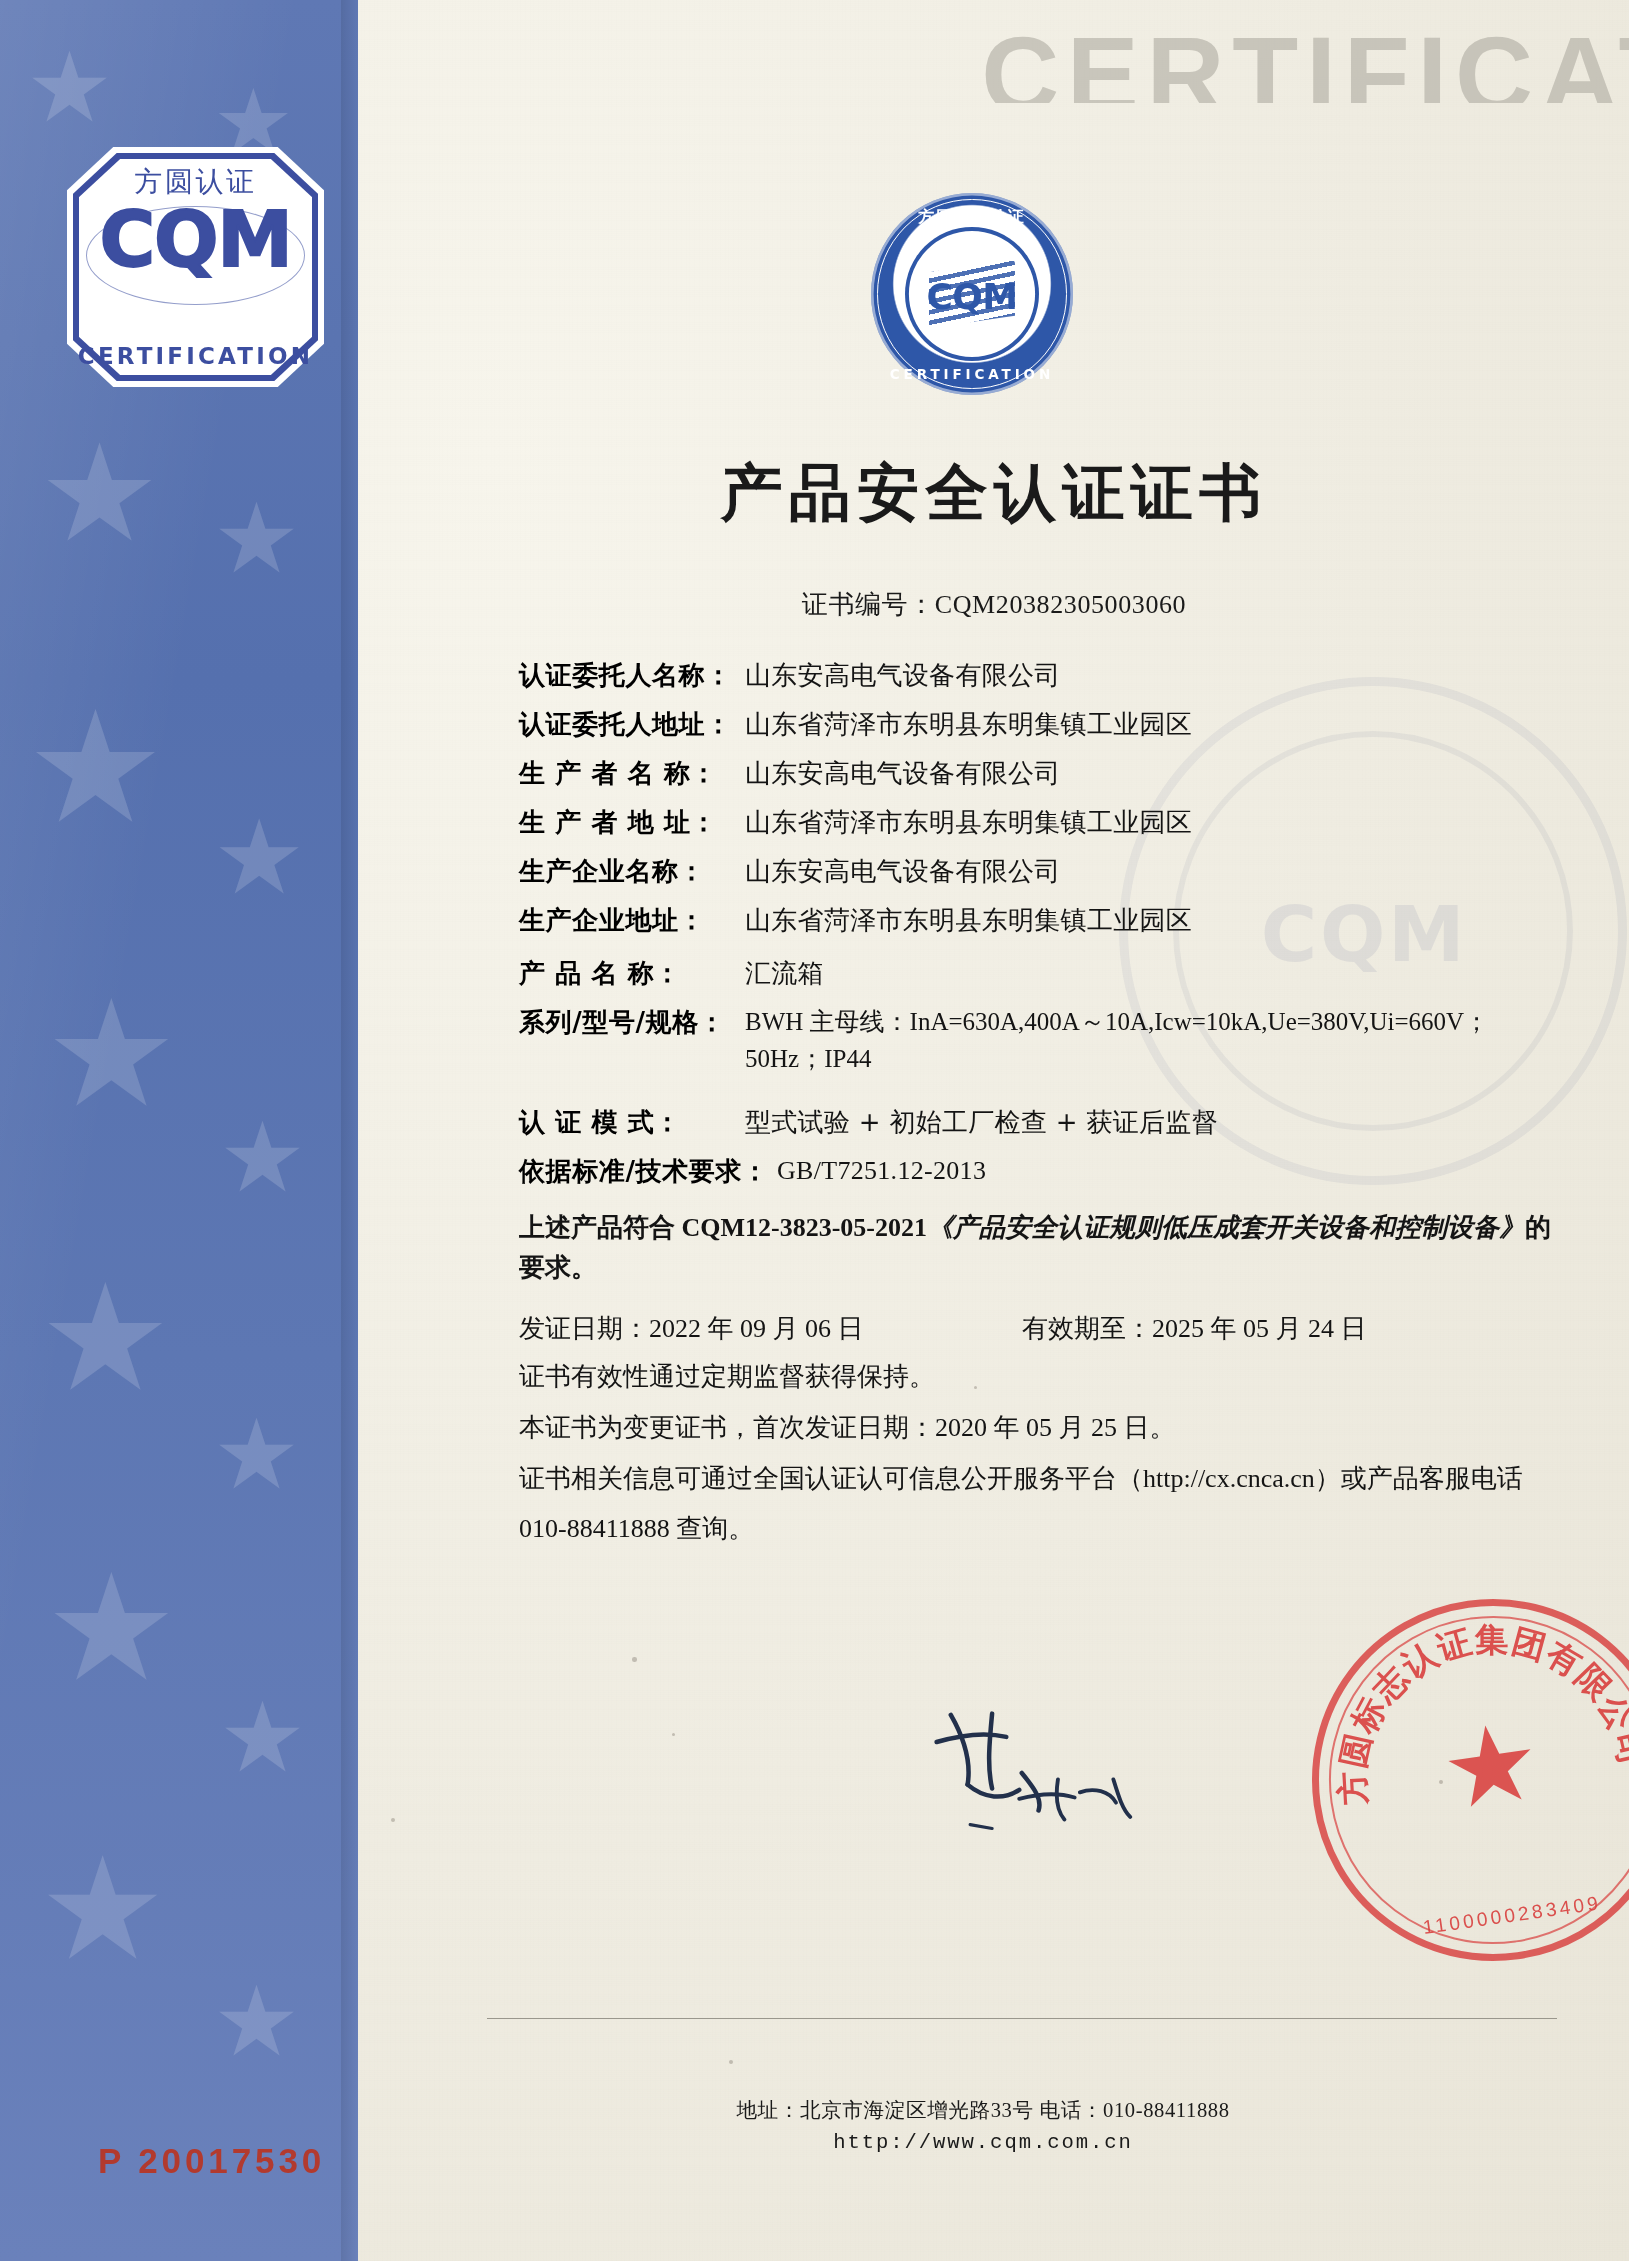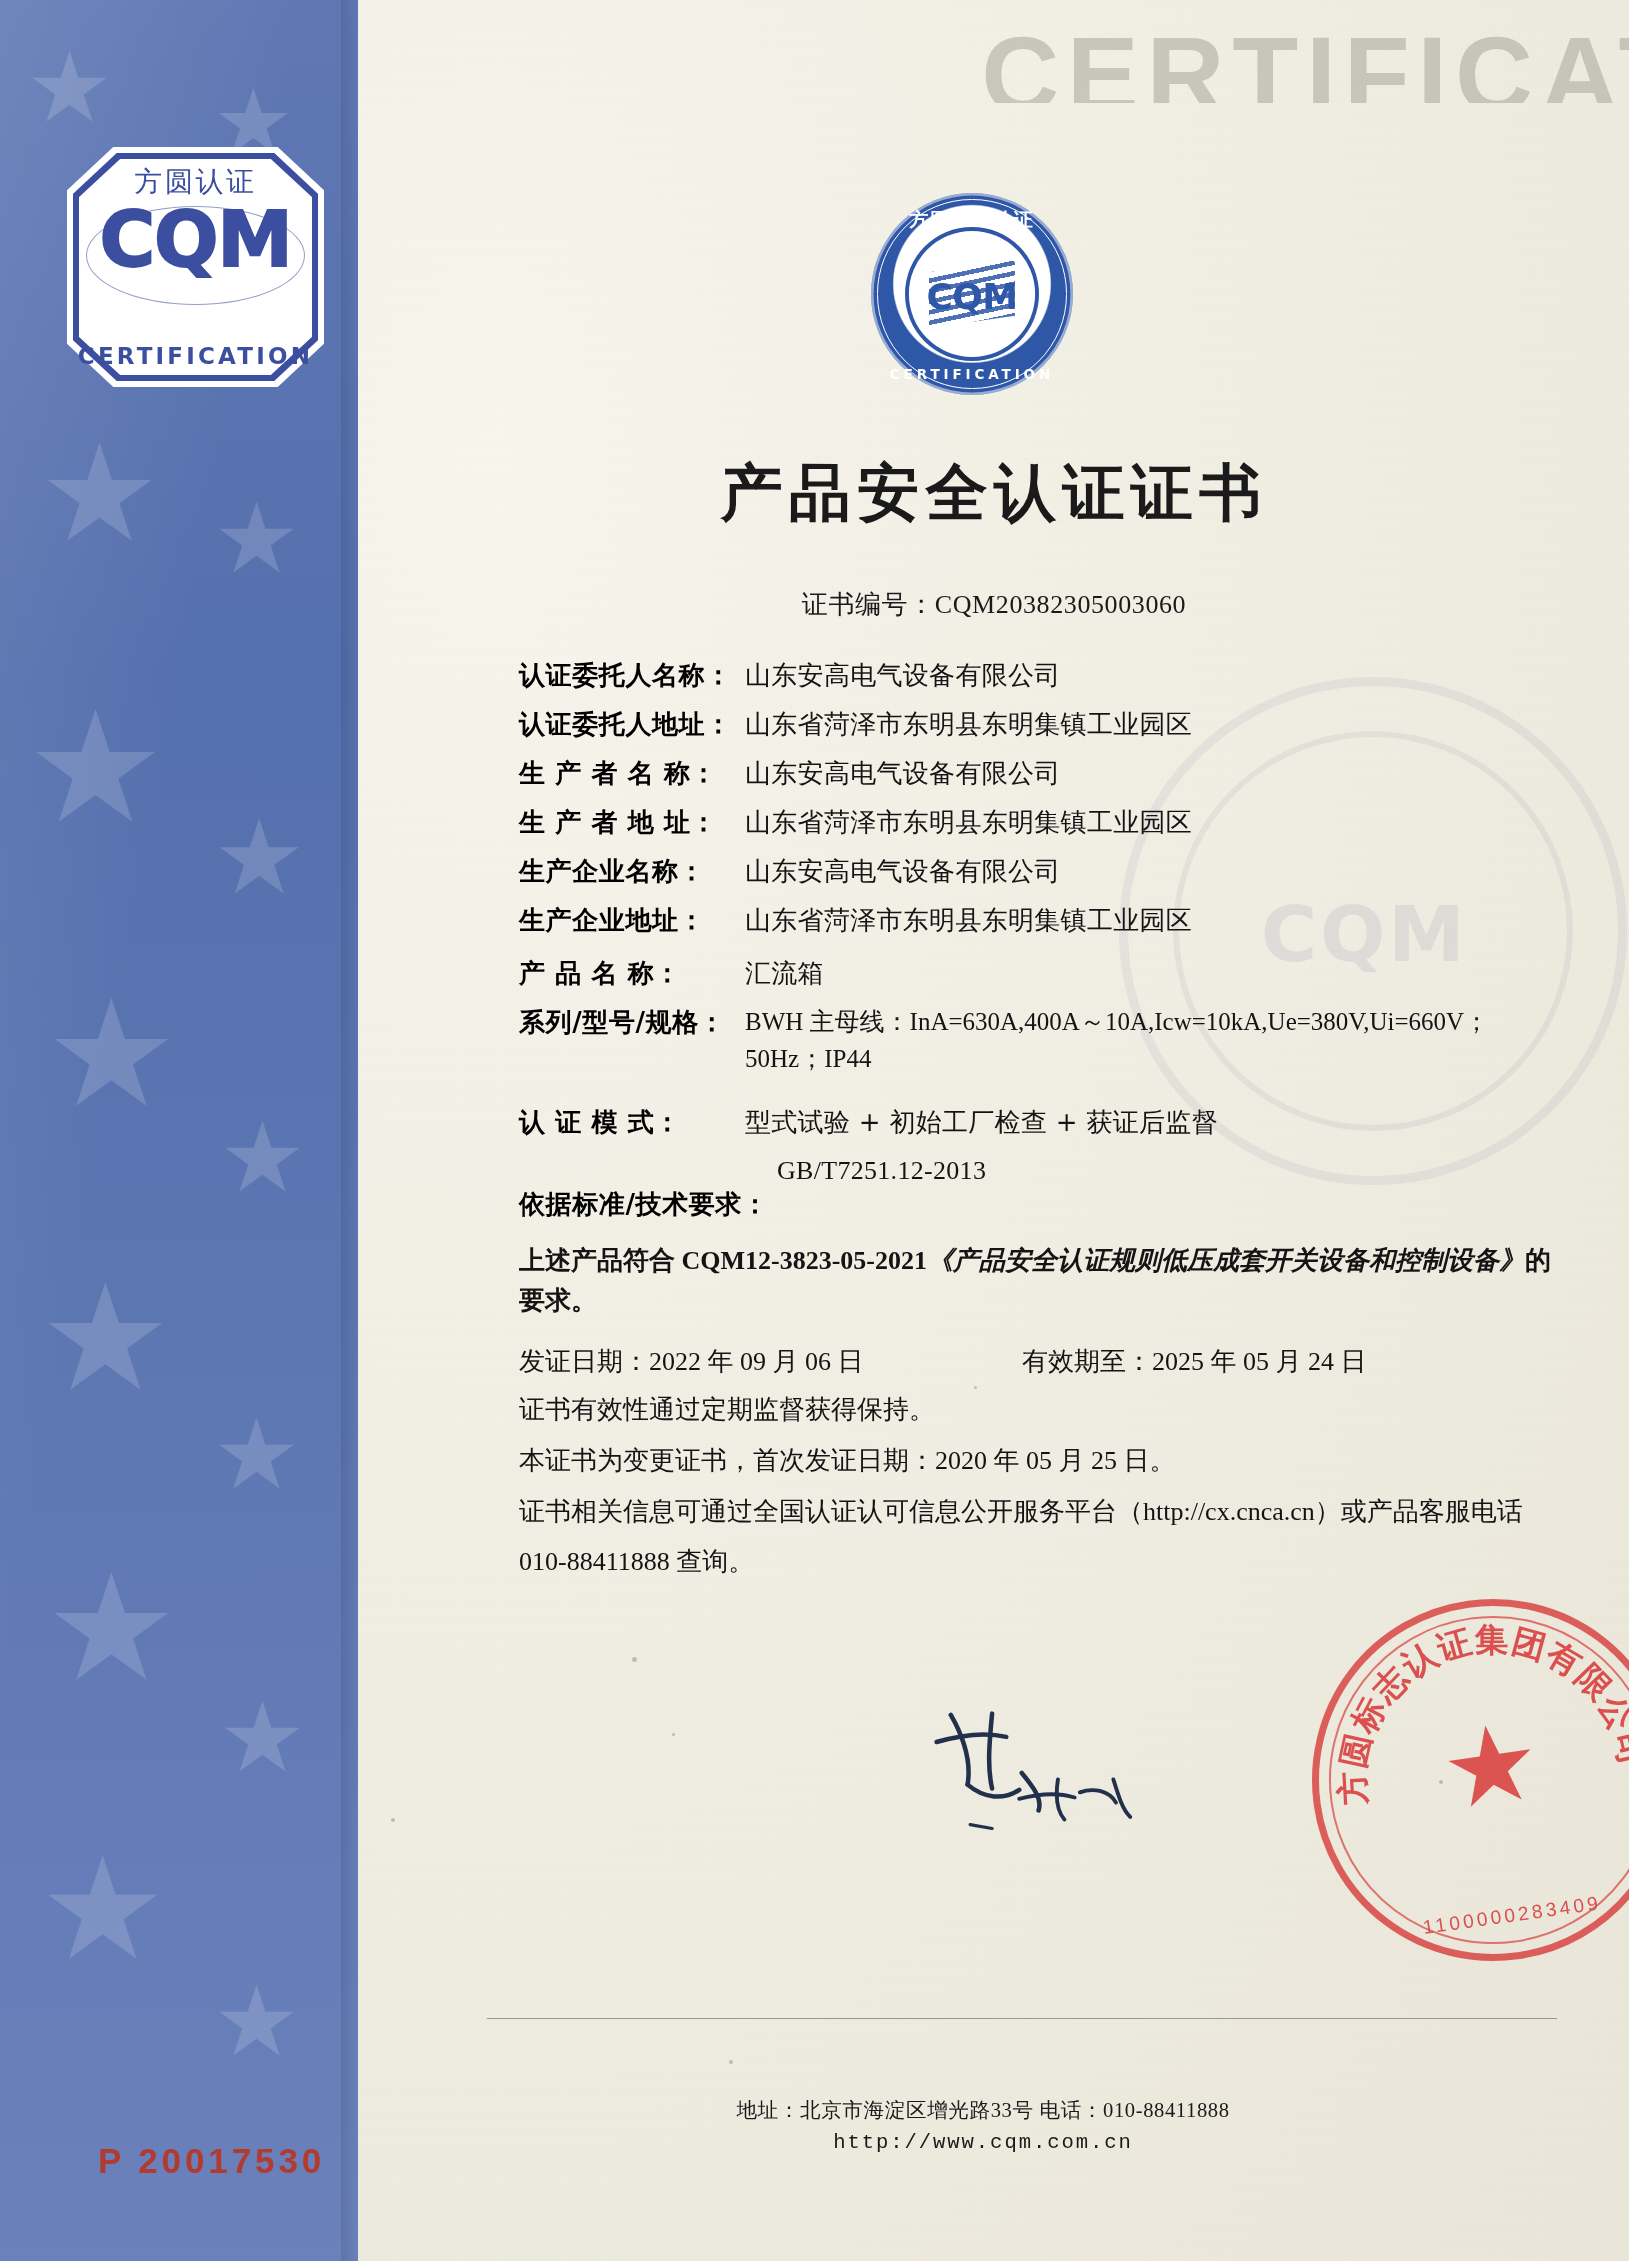--- a/index.html
+++ b/index.html
@@ -161,21 +161,21 @@
     font-family:"DejaVu Sans","Liberation Sans",sans-serif;
     font-weight:800;
     font-size:36px;
     color:#2e57a8;
     letter-spacing:-0.6px;
   }
   .emblem .top-cn {
     position:absolute; left:0; right:0; top:14px;
     text-align:center;
     font-family:"DejaVu Sans","Liberation Sans",sans-serif;
-    font-size:19px;
+    font-size:16px;
     font-weight:700;
     color:#ffffff;
     letter-spacing:1.9px;
   }
   .emblem .bot-en {
     position:absolute; left:0; right:0; bottom:13px;
     text-align:center;
     font-family:"DejaVu Sans","Liberation Sans",sans-serif;
     font-size:13.5px;
     font-weight:700;
@@ -503,21 +503,21 @@
           <div class="val mono-ish spec-line2">50Hz；IP44</div>
         </div>
       </div>
 
       <div class="row gap-top">
         <div class="lbl">认 证 模 式：</div>
         <div class="val">型式试验 + 初始工厂检查 + 获证后监督</div>
       </div>
 
       <div class="row standard-row">
-        <div class="lbl" style="width:258px;flex:0 0 258px;margin-top:33px;">依据标准/技术要求：</div>
+        <div class="lbl" style="width:258px;flex:0 0 258px;">依据标准/技术要求：</div>
         <div class="val serif">GB/T7251.12-2013</div>
       </div>
 
       <div class="para bold">
         <span>上述产品符合 </span><span>CQM12-3823-05-2021</span><span class="ital">《产品安全认证规则低压成套开关设备和控制设备》</span><span>的</span>
         <div>要求。</div>
       </div>
 
       <div class="dates">
         <div class="issue">

